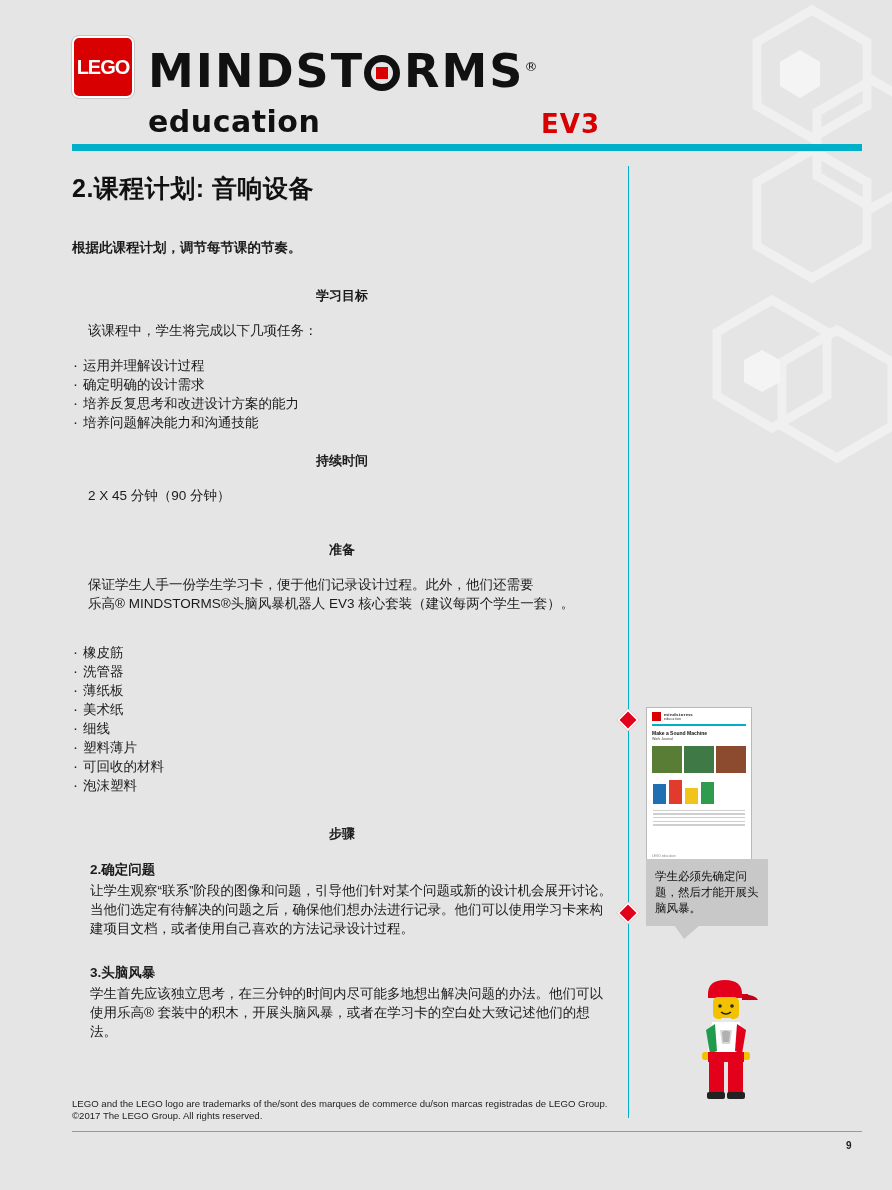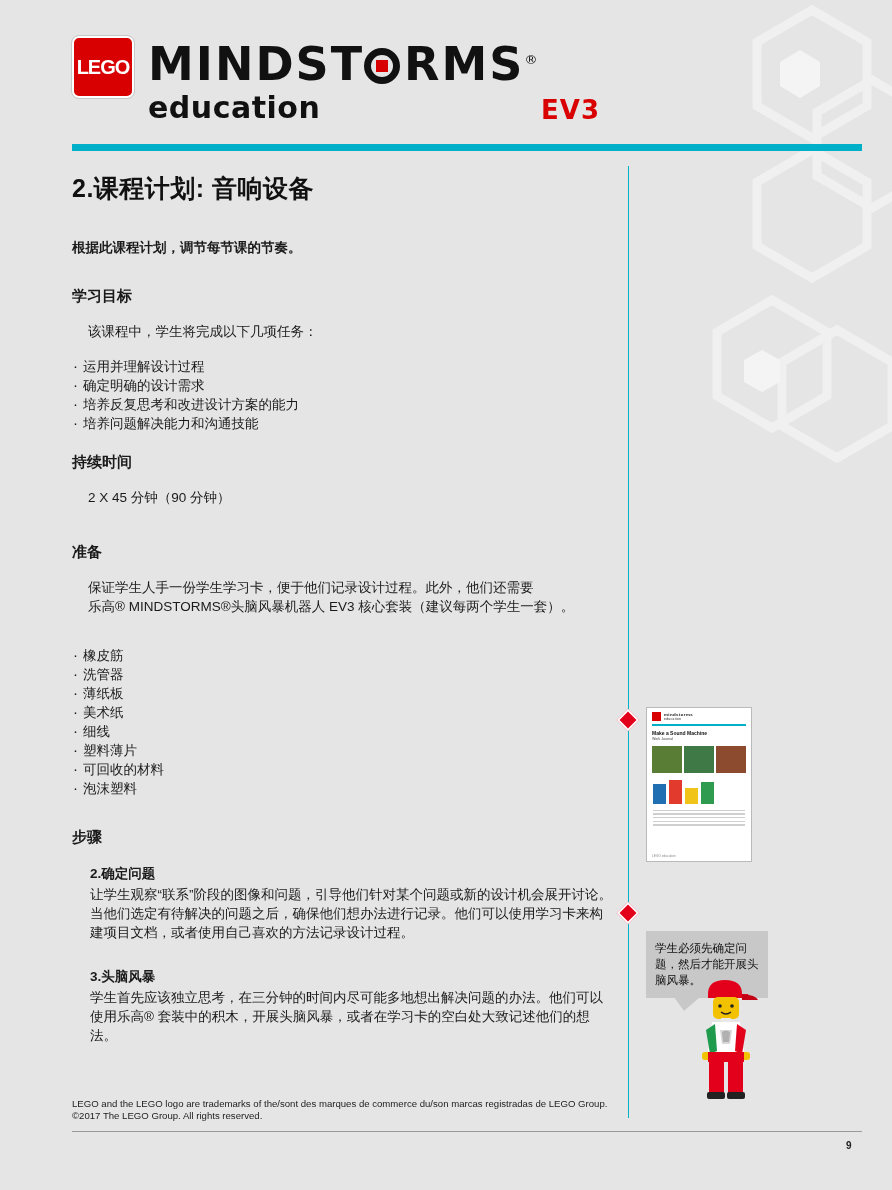--- a/index.html
+++ b/index.html
@@ -57,21 +57,21 @@
     font-size: 20px;
     letter-spacing: -1px;
     font-family: "Liberation Sans", sans-serif;
   }
   .logo-text {
     margin-left: 14px;
     position: relative;
   }
   .mindstorms {
     font-size: 46px;
-    line-height: 47px;
+    line-height: 62px;
     font-weight: bold;
     letter-spacing: 2px;
     color: #111111;
     font-family: "DejaVu Sans", sans-serif;
     white-space: nowrap;
   }
   .mindstorms .dot-o {
     display: inline-block;
     position: relative;
     width: 40px;
@@ -152,23 +152,24 @@
     margin: 0 0 34px 0;
     color: #111111;
     letter-spacing: 0.5px;
   }
   .lead {
     font-size: 13.5px;
     font-weight: bold;
     margin: 0 0 30px 0;
   }
   .sec-head {
-    font-size: 15px;
+    font-size: 13px;
     font-weight: bold;
     margin: 0 0 2px 0;
+    text-align: center;
   }
   .para {
     font-size: 13.5px;
     line-height: 19px;
     margin: 16px;
   }
   ul.bullets {
     list-style: none;
     margin: 0;
     padding: 0;
@@ -297,21 +298,21 @@
     bottom: 3px;
     left: 5px;
     font-size: 3.2px;
     color: #888;
   }
 
   
   .bubble {
     position: absolute;
     left: 646px;
-    top: 931px;
+    top: 859px;
     width: 122px;
     background: #c8c8c8;
     padding: 9px 9px 10px 9px;
     box-sizing: border-box;
     font-size: 11.5px;
     line-height: 16px;
     color: #111;
   }
   .bubble:after {
     content: "";

